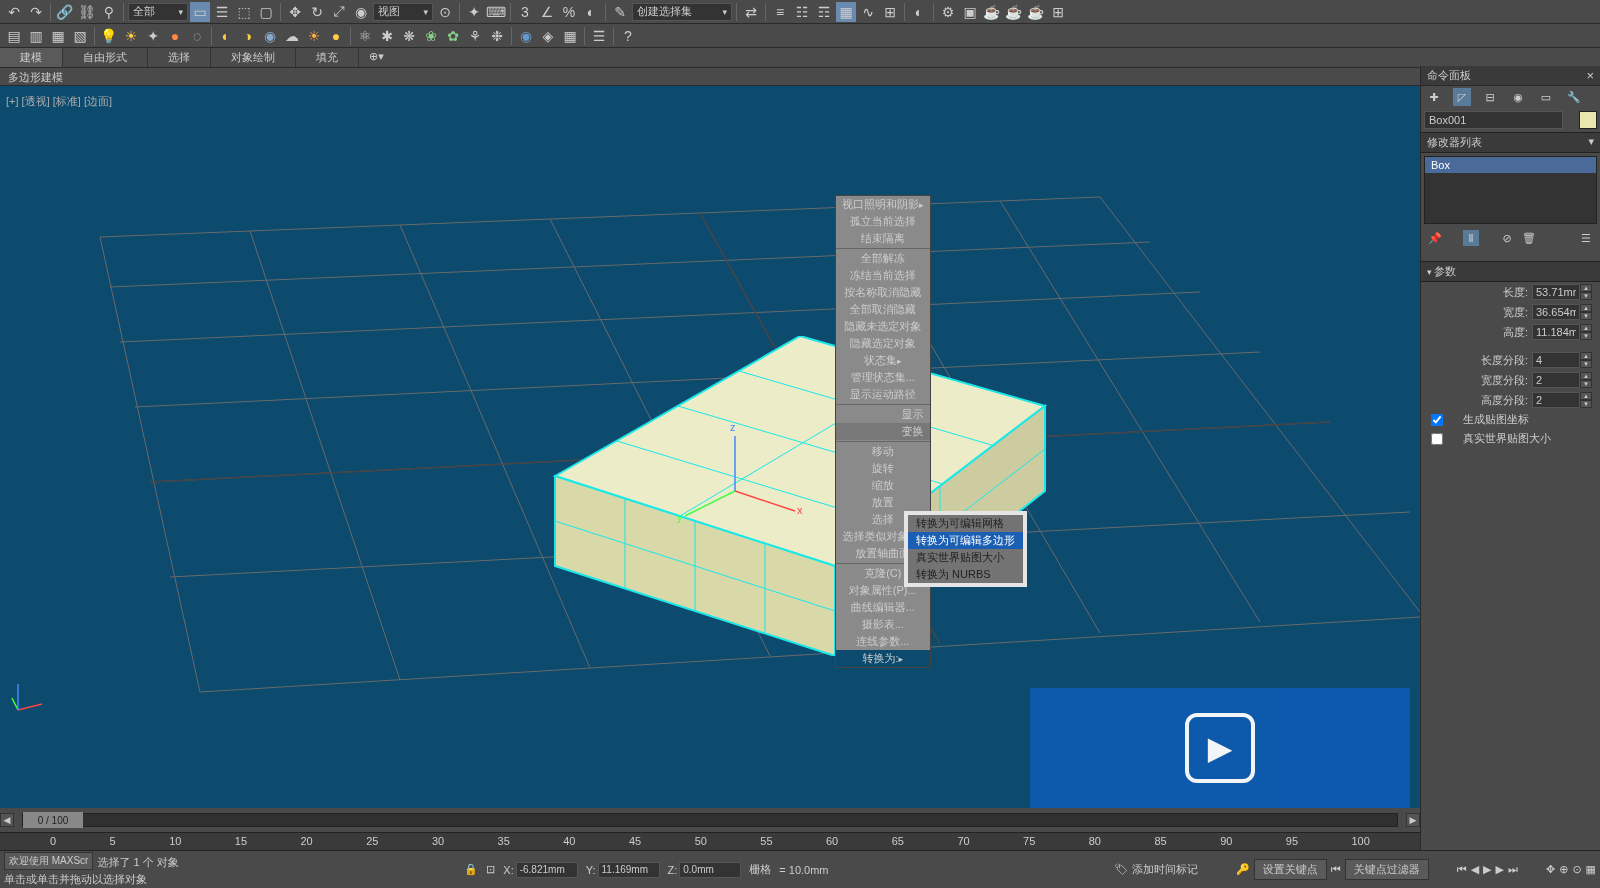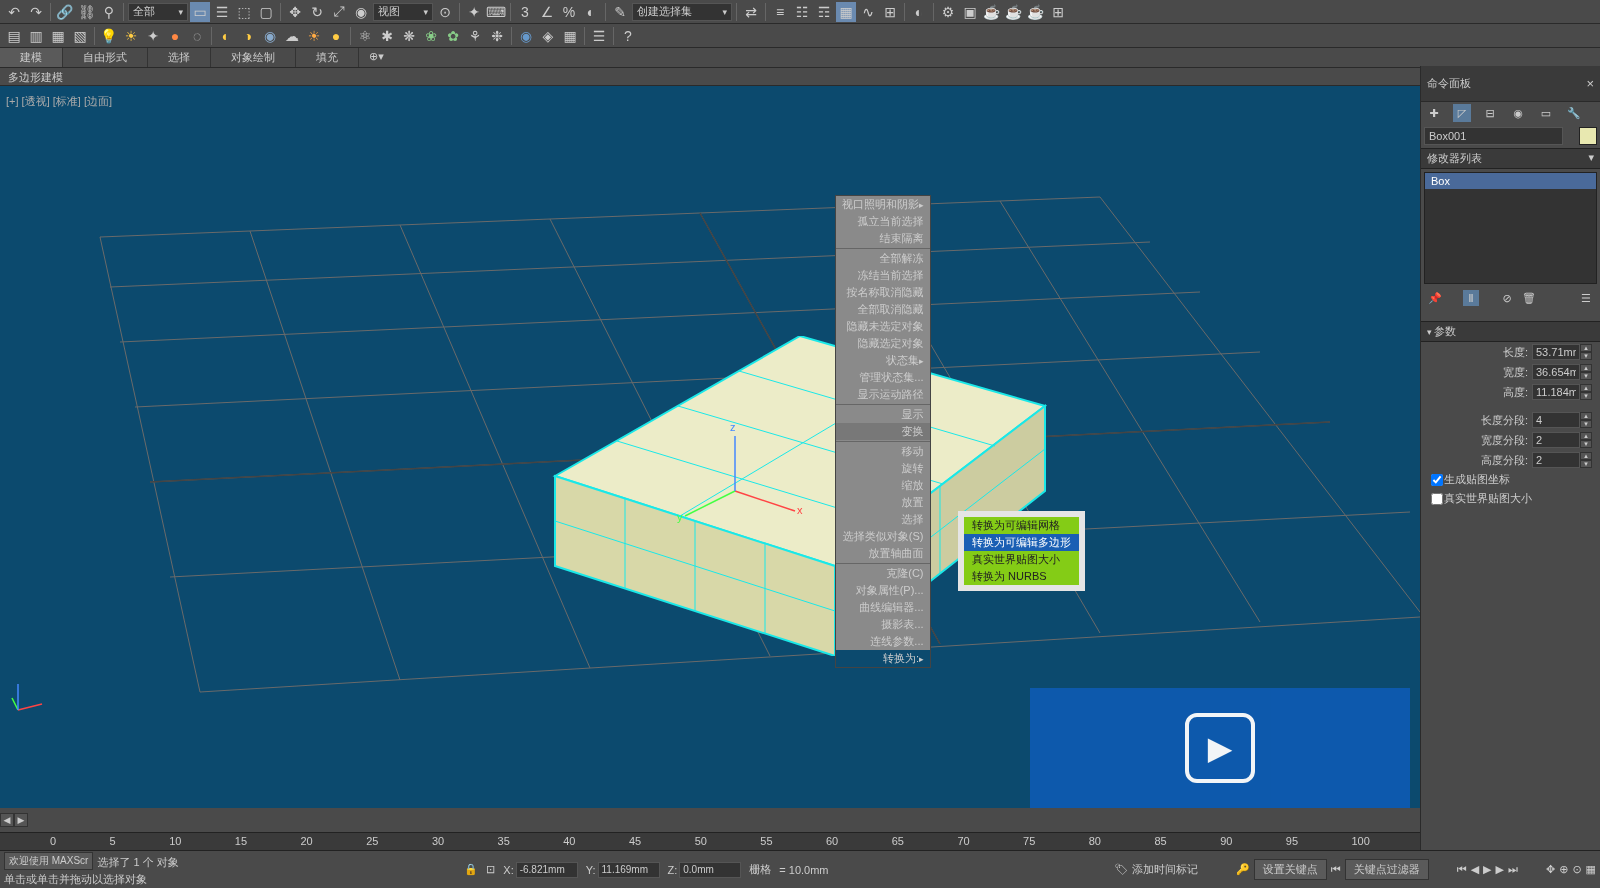--- a/index.html
+++ b/index.html
@@ -11,53 +11,53 @@
 .toolbar .combo::after{content:"▾";font-size:9px;margin-left:4px}
 .ribbon-tabs{display:flex;height:20px;background:#4a4a4a;border-bottom:1px solid #2a2a2a}
 .ribbon-tab{padding:2px 20px;cursor:pointer;border-right:1px solid #333}
 .ribbon-tab.active{background:#5a5a5a}
 .sub-ribbon{height:18px;background:#4a4a4a;padding:2px 8px;border-bottom:1px solid #2a2a2a}
 .viewport{position:absolute;top:86px;left:0;right:180px;bottom:80px;background:#0c4a6e;overflow:hidden}
 .viewport-label{position:absolute;top:8px;left:6px;color:#aaa;font-size:11px}
 .grid{position:absolute;top:0;left:0;width:100%;height:100%}
 .box3d{position:absolute;top:250px;left:545px;width:510px;height:320px}
 .context-menu{position:absolute;top:195px;left:835px;background:#8a8a8a;border:1px solid #444;min-width:95px;z-index:100}
-.context-menu .mi{padding:1px 6px;color:#222;font-size:11px;cursor:pointer;display:flex;justify-content:flex-end;align-items:center;white-space:nowrap}
+.context-menu .mi{padding:1px 6px;color:#222;font-size:11px;cursor:pointer;display:flex;justify-content:center;align-items:center;white-space:nowrap}
 .context-menu .mi.disabled{color:#6a6a6a}
 .context-menu .mi.highlighted{background:#0c4a6e;color:#fff}
 .context-menu .mi .arrow{font-size:9px}
 .context-menu .msep{height:1px;background:#666;margin:1px 0}
-.submenu{position:absolute;top:511px;left:958px;background:#84cc16;border:6px solid #e5e5e5;min-width:110px;z-index:101}
+.submenu{position:absolute;top:511px;left:904px;background:#737373;border:4px solid #e5e5e5;min-width:110px;z-index:101}
 .submenu .mi{padding:1px 8px;color:#222;font-size:11px;cursor:pointer}
 .submenu .mi.highlighted{background:#1a5fb4;color:#fff}
 .cmd-panel{position:absolute;top:66px;right:0;width:180px;bottom:0;background:#4a4a4a;border-left:1px solid #2a2a2a}
-.cmd-header{height:36px;background:#3a3a3a;padding:2px 6px;display:flex;justify-content:space-between;align-items:center;border-bottom:1px solid #2a2a2a}
+.cmd-header{height:20px;background:#3a3a3a;padding:2px 6px;display:flex;justify-content:space-between;align-items:center;border-bottom:1px solid #2a2a2a}
 .cmd-header .close{cursor:pointer;font-size:13px}
 .cmd-tabs{display:flex;height:22px;background:#4a4a4a;padding:2px 4px;gap:10px;align-items:center}
 .cmd-tabs .tab{width:18px;height:18px;display:flex;align-items:center;justify-content:center;cursor:pointer}
 .name-field{display:flex;padding:3px;gap:16px}
 .name-field input{flex:1;background:#333;border:1px solid #555;color:#ccc;height:18px;padding:0 4px;width:100px}
 .color-swatch{width:18px;height:18px;background:#e8e8b0;border:1px solid #222}
 .mod-list-label{padding:2px 6px;background:#3a3a3a;border-top:1px solid #222;border-bottom:1px solid #222;display:flex;justify-content:space-between}
 .btn-grid{display:grid;grid-template-columns:1fr 1fr;gap:2px;padding:3px}
 .btn-grid button{background:#3a3a3a;border:1px solid #555;color:#999;height:18px;font-size:10px;cursor:pointer}
 .btn-grid button.enabled{color:#ccc;background:#4a4a4a}
-.mod-stack{margin:3px;height:112px;background:#333;border:1px solid #222}
+.mod-stack{margin:3px;height:68px;background:#333;border:1px solid #222}
 .mod-stack .stack-item{background:#4a6a9a;padding:2px 6px;color:#fff}
 .mod-tools{display:flex;padding:3px 6px;gap:6px;align-items:center}
 .mod-tools .tool{width:16px;height:16px;cursor:pointer;display:flex;align-items:center;justify-content:center}
 .rollout-header{background:#3a3a3a;padding:2px 6px;border-top:1px solid #222;border-bottom:1px solid #222;cursor:pointer}
 .rollout-header::before{content:"▾ ";font-size:9px}
 .param-row{display:flex;align-items:center;padding:2px 8px;justify-content:flex-end;gap:4px}
 .param-row label{flex:0 0 auto}
 .spinner{display:flex;align-items:center}
 .spinner input{width:48px;background:#333;border:1px solid #555;color:#ccc;height:16px;padding:0 3px;text-align:left}
 .spinner .arrows{display:flex;flex-direction:column;width:12px}
 .spinner .arrows span{height:8px;background:#555;border:1px solid #333;font-size:7px;line-height:6px;text-align:center;cursor:pointer}
-.checkbox-row{display:flex;align-items:center;padding:2px 10px;gap:1px}
+.checkbox-row{display:flex;align-items:center;padding:2px 10px;gap:20px}
 .checkbox-row input[type=checkbox]{width:12px;height:12px}
 .timeline{position:absolute;bottom:56px;left:0;right:180px;height:24px;background:#4a4a4a;display:flex;align-items:center}
 .timeline .slider-track{flex:1;height:14px;background:#303030;margin:0 8px;position:relative;border:1px solid #222}
 .timeline .handle{position:absolute;left:0;top:-2px;width:60px;height:16px;background:#888;display:flex;align-items:center;justify-content:center;color:#222;font-size:10px}
 .timeline .nav{width:14px;height:14px;background:#555;border:1px solid #333;cursor:pointer;display:flex;align-items:center;justify-content:center;font-size:9px}
 .time-ruler{position:absolute;bottom:38px;left:0;right:180px;height:18px;background:#3a3a3a;border-top:1px solid #222;position:absolute}
 .time-ruler .ticks{display:flex;justify-content:space-between;padding:2px 50px 0 50px;font-size:10px;color:#aaa}
 .status-bar{position:absolute;bottom:0;left:0;right:0;height:38px;background:#4a4a4a;border-top:1px solid #222;display:flex;align-items:center;padding:0 4px;gap:6px}
 .status-left{display:flex;flex-direction:column;gap:2px}
 .status-btn{background:#5a5a5a;border:1px solid #333;padding:1px 4px;font-size:10px}
@@ -449,20 +449,23 @@
       <label>生成贴图坐标</label>
   </div>
   <div class="checkbox-row">
     <input type="checkbox" style="">
       <label>真实世界贴图大小</label>
   </div>
 </div>
 
 <div class="timeline">
   <span class="nav">◀</span>
+  <div class="slider-track">
+    <div class="handle">0 / 100</div>
+  </div>
   <span class="nav">▶</span>
 </div>
 
 <div class="time-ruler">
   <div class="ticks">
     <span>0</span>
       <span>5</span>
       <span>10</span>
     <span>15</span>
       <span>20</span>

